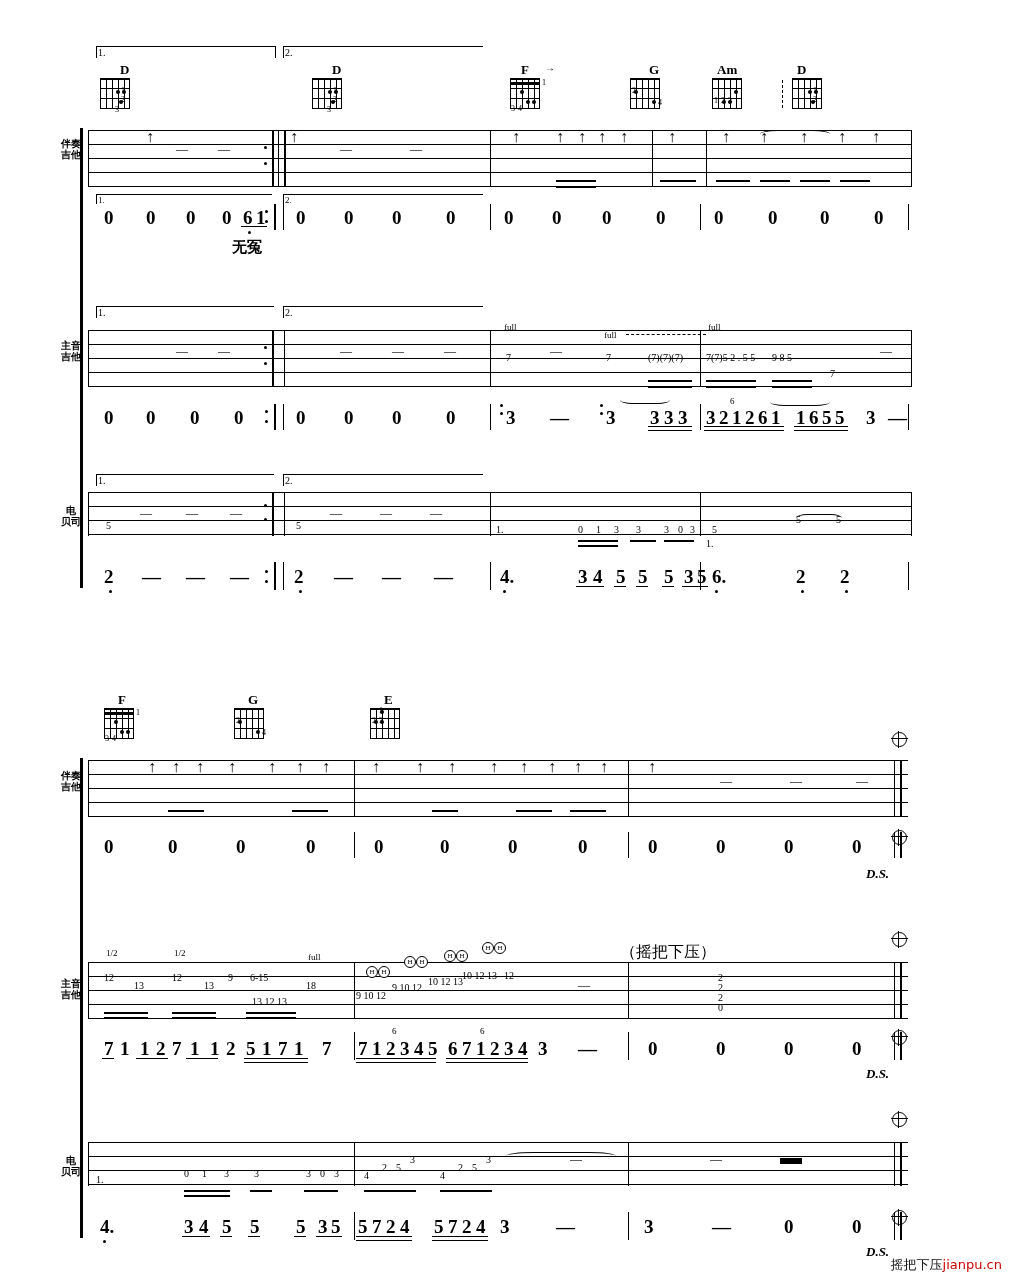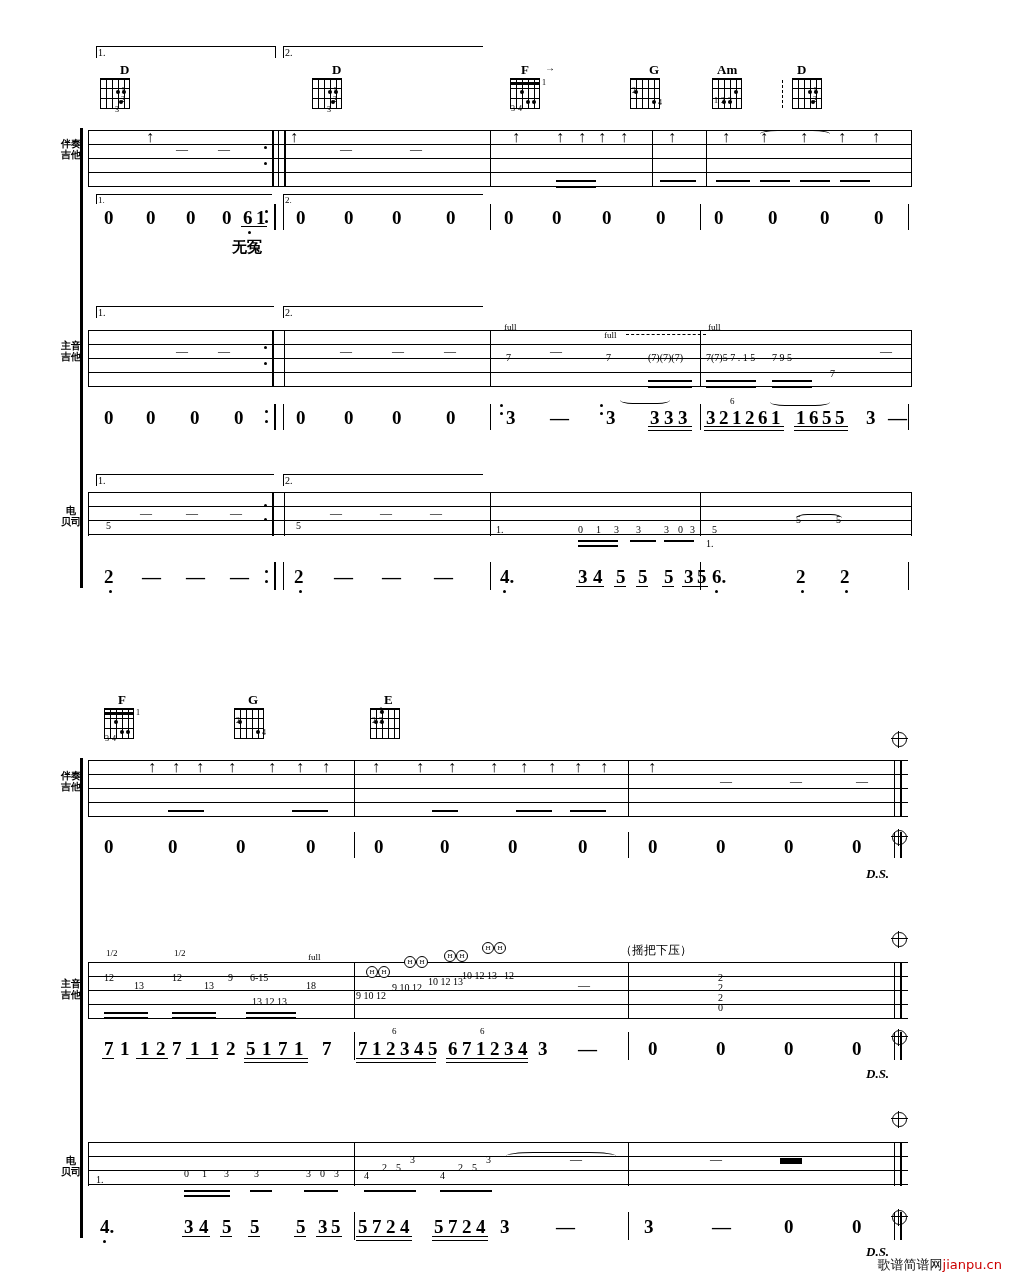--- a/index.html
+++ b/index.html
@@ -346,22 +346,22 @@
     <div class="txt" style="left:880px;top:344px;font-size:12px;">—</div>
 
     <div class="txt" style="left:504px;top:322px;font-size:9px;">full</div>
     <div class="txt" style="left:604px;top:330px;font-size:9px;">full</div>
     <div class="txt" style="left:708px;top:322px;font-size:9px;">full</div>
     <div class="dashed" style="left:626px;top:334px;width:80px;"></div>
 
     <div class="tabnum" style="left:506px;top:352px;">7</div>
     <div class="tabnum" style="left:606px;top:352px;">7</div>
     <div class="tabnum" style="left:648px;top:352px;">(7)(7)(7)</div>
-    <div class="tabnum" style="left:706px;top:352px;">7(7)5 7 . 1 5</div>
-    <div class="tabnum" style="left:772px;top:352px;">7 9 5</div>
+    <div class="tabnum" style="left:706px;top:352px;">7(7)5 2 . 5 5</div>
+    <div class="tabnum" style="left:772px;top:352px;">9 8 5</div>
     <div class="tabnum" style="left:830px;top:368px;">7</div>
     <div class="beam" style="left:648px;top:380px;width:44px;"></div>
     <div class="beam" style="left:648px;top:386px;width:44px;"></div>
     <div class="beam" style="left:706px;top:380px;width:50px;"></div>
     <div class="beam" style="left:706px;top:386px;width:50px;"></div>
     <div class="beam" style="left:772px;top:380px;width:40px;"></div>
     <div class="beam" style="left:772px;top:386px;width:40px;"></div>
 
     <div class="barline thick" style="left:274px;top:404px;height:26px;"></div>
     <div class="repeatdots" style="left:265px;top:404px;">
@@ -646,21 +646,21 @@
     <div class="barline" style="left:88px;top:302px;height:56px;"></div>
     <div class="barline" style="left:354px;top:302px;height:56px;"></div>
     <div class="barline" style="left:628px;top:302px;height:56px;"></div>
     <div class="barline" style="left:894px;top:302px;height:56px;"></div>
     <div class="barline thick" style="left:900px;top:302px;height:56px;"></div>
     <div class="coda" style="left:892px;top:272px;"></div>
 
     <div class="txt" style="left:106px;top:288px;font-size:9px;">1/2</div>
     <div class="txt" style="left:174px;top:288px;font-size:9px;">1/2</div>
     <div class="txt" style="left:308px;top:292px;font-size:9px;">full</div>
-    <div class="cn" style="left:620px;top:282px;font-size:12px;">（摇把下压）</div>
+    <div class="cn" style="left:620px;top:282px;font-size:16px;">（摇把下压）</div>
 
     <div class="tabnum" style="left:104px;top:312px;">12</div>
     <div class="tabnum" style="left:134px;top:320px;">13</div>
     <div class="tabnum" style="left:172px;top:312px;">12</div>
     <div class="tabnum" style="left:204px;top:320px;">13</div>
     <div class="tabnum" style="left:228px;top:312px;">9</div>
     <div class="tabnum" style="left:250px;top:312px;">6-15</div>
     <div class="tabnum" style="left:252px;top:336px;">13 12 13</div>
     <div class="tabnum" style="left:306px;top:320px;">18</div>
     <div class="tabnum" style="left:356px;top:330px;">9 10 12</div>
@@ -817,16 +817,16 @@
     <div class="jian" style="left:556px;top:556px;">—</div>
     <div class="jian" style="left:644px;top:556px;">3</div>
     <div class="jian" style="left:712px;top:556px;">—</div>
     <div class="jian" style="left:784px;top:556px;">0</div>
     <div class="jian" style="left:852px;top:556px;">0</div>
     <div class="coda" style="left:892px;top:550px;"></div>
     <div class="txt ital" style="left:866px;top:584px;font-size:13px;">D.S.</div>
   </div>
 
   <div class="watermark">
-    <span class="a">歌谱简谱网</span><span class="b">jianpu.cn</span>
+    <span class="a">摇把下压</span><span class="b">jianpu.cn</span>
   </div>
 
 </div>
 
 </body></html>

